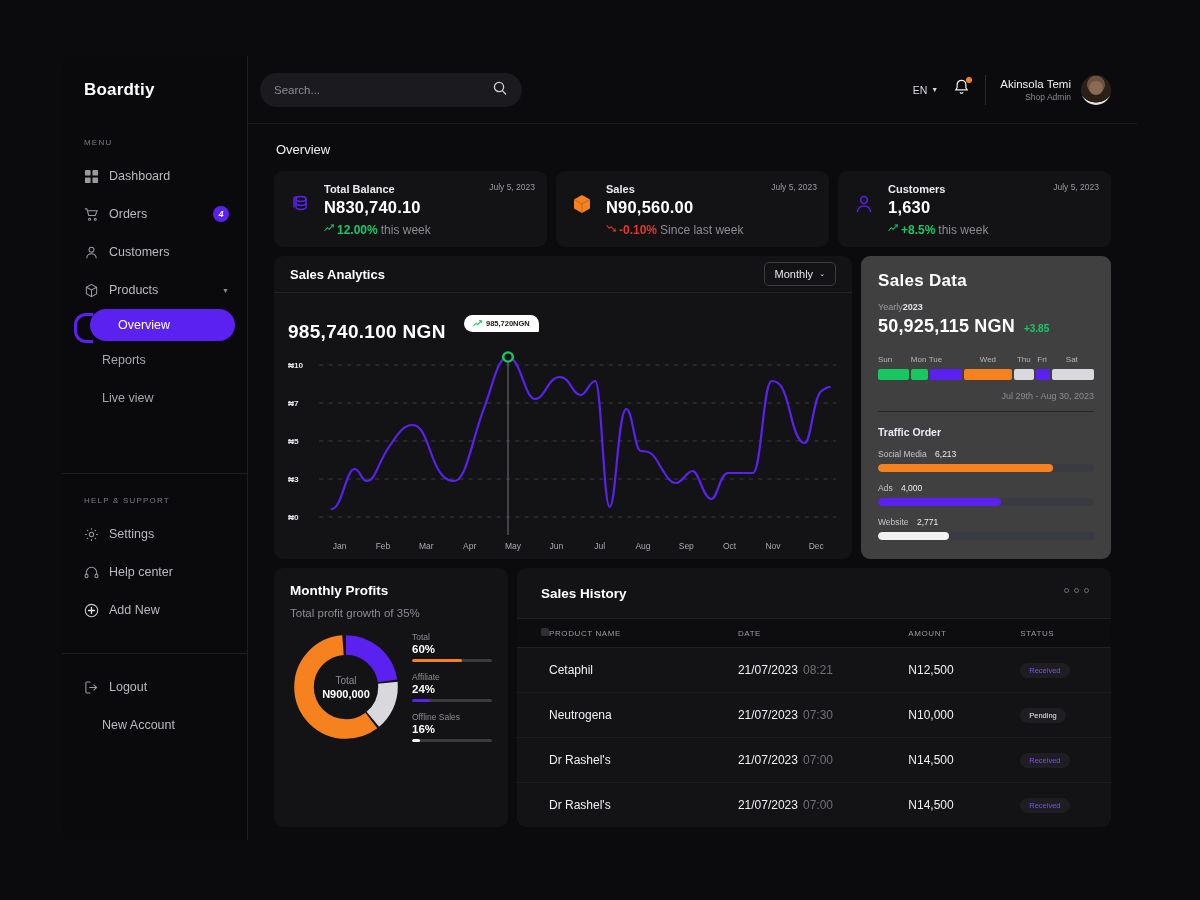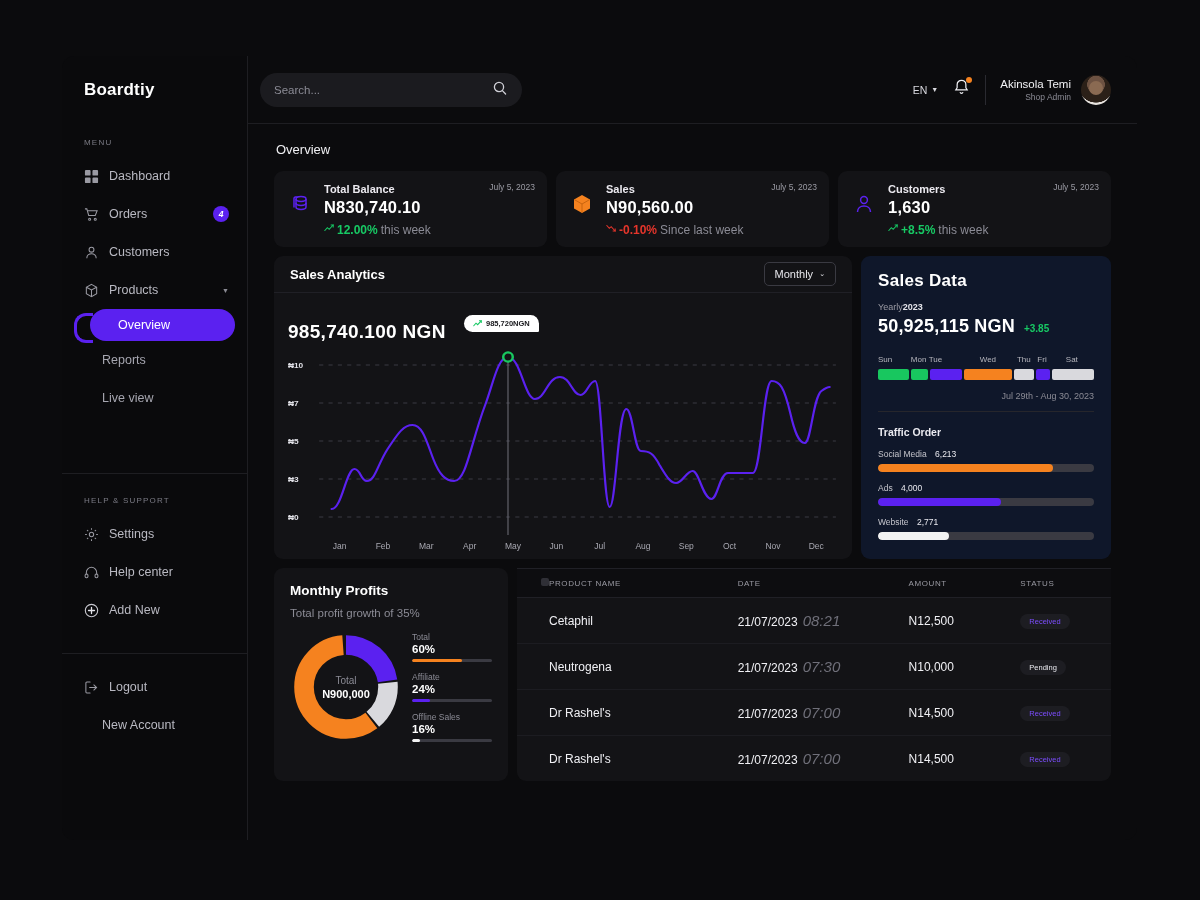--- a/index.html
+++ b/index.html
@@ -150,21 +150,21 @@
     position: absolute; left: 176px; top: -32px;
     background: #fff; border-radius: 14px 14px 2px 14px;
     padding: 4px 9px; font-size: 7.5px; font-weight: 700; color: #16161a;
     display: flex; align-items: center; gap: 4px; z-index: 5;
     white-space: nowrap;
   }
   .x-axis { display: flex; padding: 4px 0 0 30px; }
   .x-axis span { flex: 1; text-align: center; font-size: 8.5px; color: #a8a8b1; }
 
   
-  .salesdata { flex: 0 0 250px; background: #0f172a; border-radius: 9px; padding: 15px 17px; }
+  .salesdata { flex: 0 0 250px; background: #404040; border-radius: 9px; padding: 15px 17px; }
   .sd-title { font-size: 17px; font-weight: 700; color: #fff; letter-spacing: .3px; }
   .sd-row { display: flex; align-items: baseline; margin-top: 11px; }
   .sd-sub { font-size: 9px; color: #9a9aa3; }
   .sd-year { font-size: 9px; color: #e4e4ea; font-weight: 700; }
   .sd-value-row { display: flex; align-items: baseline; gap: 9px; margin-top: 4px; }
   .sd-value { font-size: 18px; font-weight: 700; color: #fff; letter-spacing: .2px; }
   .sd-change { font-size: 10px; color: #17c964; font-weight: 600; }
   .week { margin-top: 18px; }
   .week-days { display: flex; font-size: 8px; color: #b6b6bd; }
   .week-bar { display: flex; gap: 2px; margin-top: 5px; height: 11px; }
@@ -206,21 +206,21 @@
     border-top: 1px solid #202026; border-bottom: 1px solid #202026;
   }
   thead th:first-child { padding-left: 24px; width: 24px; }
   tbody td { padding: 14px 0; border-bottom: 1px solid #1c1c21; font-size: 12px; color: #f0f0f4; }
   tbody tr:last-child td { border-bottom: none; }
   td.c-check { padding-left: 24px; }
   .col-prod { width: 34%; }
   .col-date { width: 30%; }
   .col-amt { width: 20%; }
   .col-stat { width: 16%; }
-  .time { font-size: 15px; color: #6f6f79; margin-left: 5px; font-style: italic; }
+  .time { font-size: 12px; color: #6f6f79; margin-left: 5px; }
   .pill {
     display: inline-block; padding: 3px 9px; border-radius: 9px;
     font-size: 7.5px; background: #1d1d22;
   }
   .pill.received { color: #7c4dff; }
   .pill.pending { color: #e8e8ee; }
   .hdr-check { width: 8px; height: 8px; border-radius: 2px; background: #2f2f36; display: inline-block; }
 </style>
 </head>
 <body>
@@ -637,20 +637,28 @@
                 <div class="legend-pct">16%</div>
                 <div class="legend-track">
                   <div class="legend-fill" style="width:10%;background:#f2f2f2"></div>
                 </div>
               </div>
             </div>
           </div>
         </section>
 
         <section class="history">
+          <div class="history-head">
+            <div class="history-title">Sales History</div>
+            <div class="dots">
+              <i></i>
+              <i></i>
+              <i></i>
+            </div>
+          </div>
 
           <table>
             <thead>
               <tr>
                 <th><span class="hdr-check"></span></th>
                 <th class="col-prod">PRODUCT NAME</th>
                 <th class="col-date">DATE</th>
                 <th class="col-amt">AMOUNT</th>
                 <th class="col-stat">STATUS</th>
               </tr>

